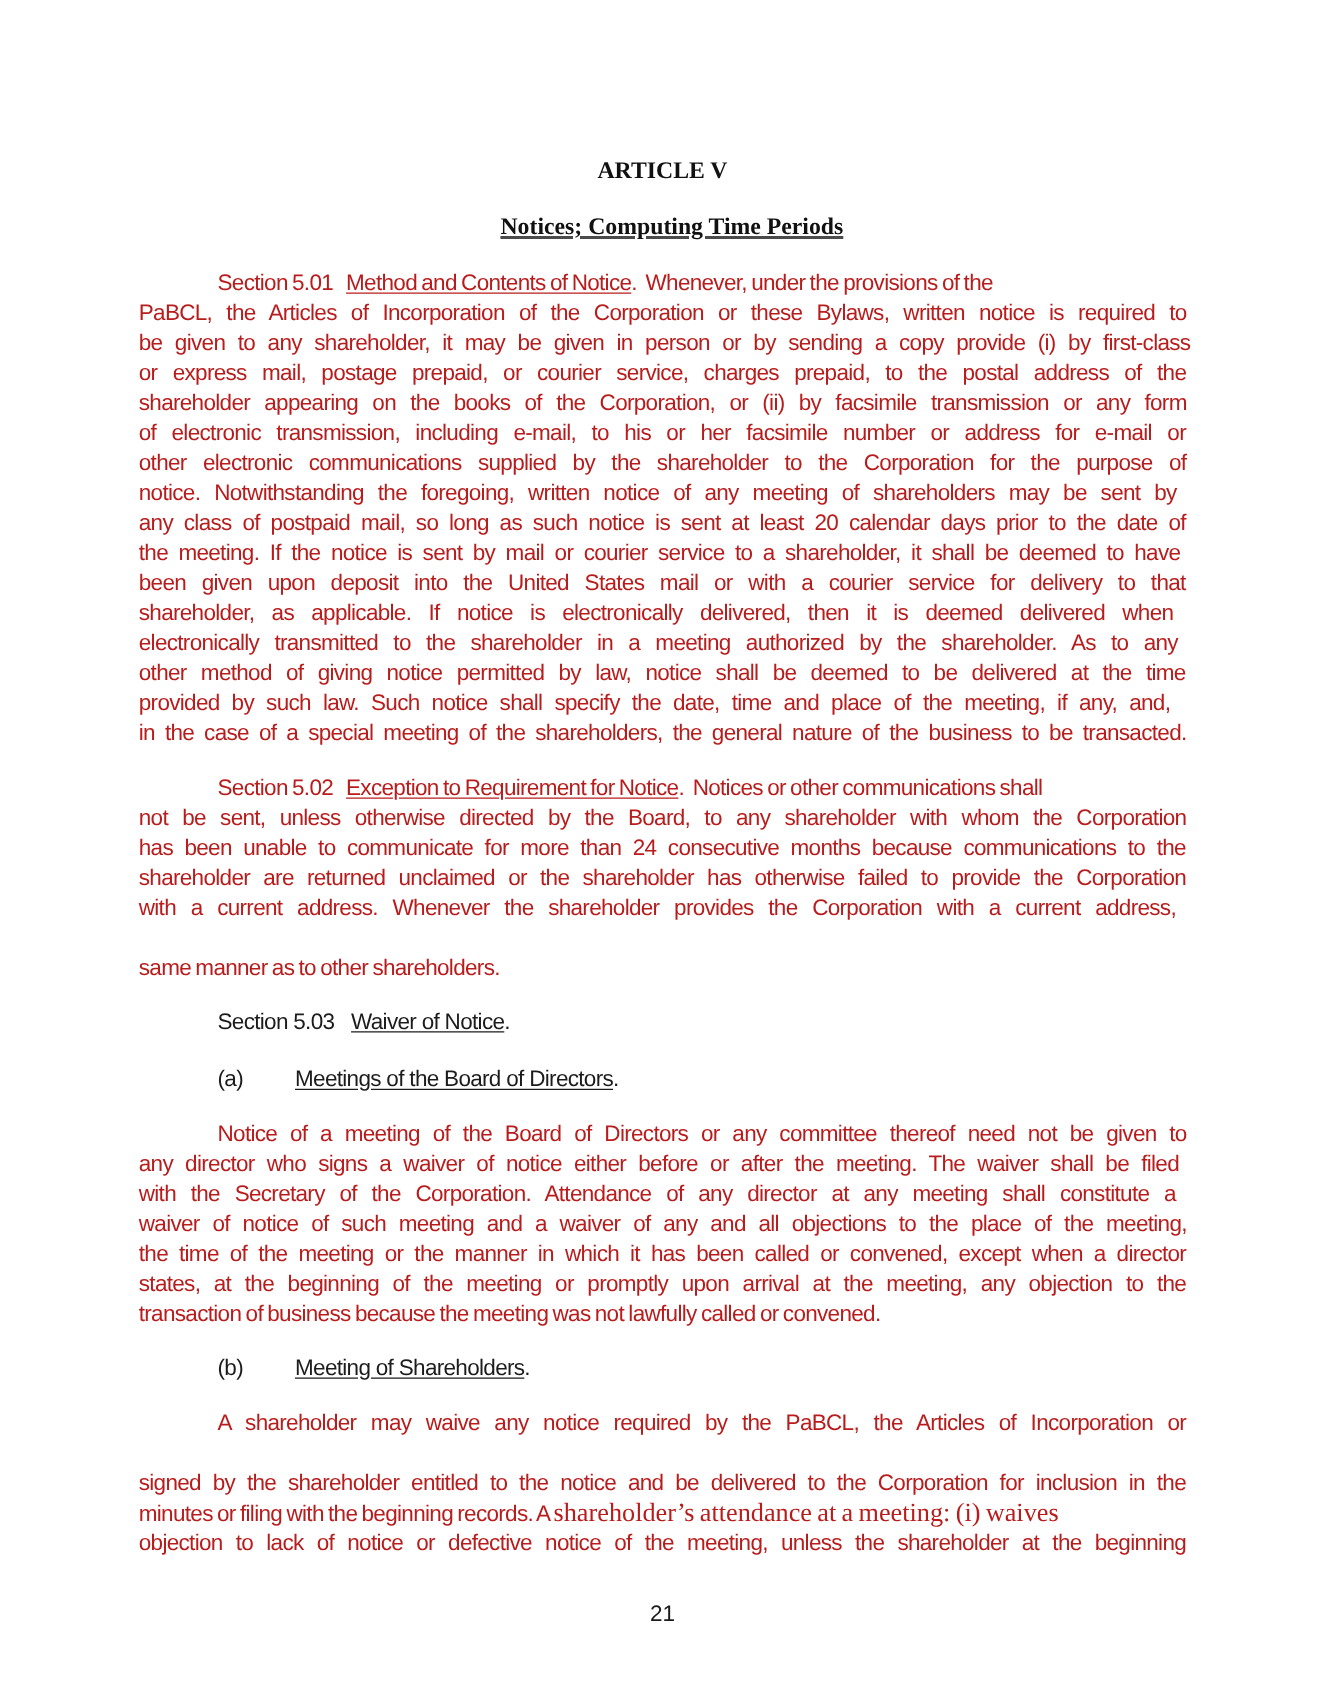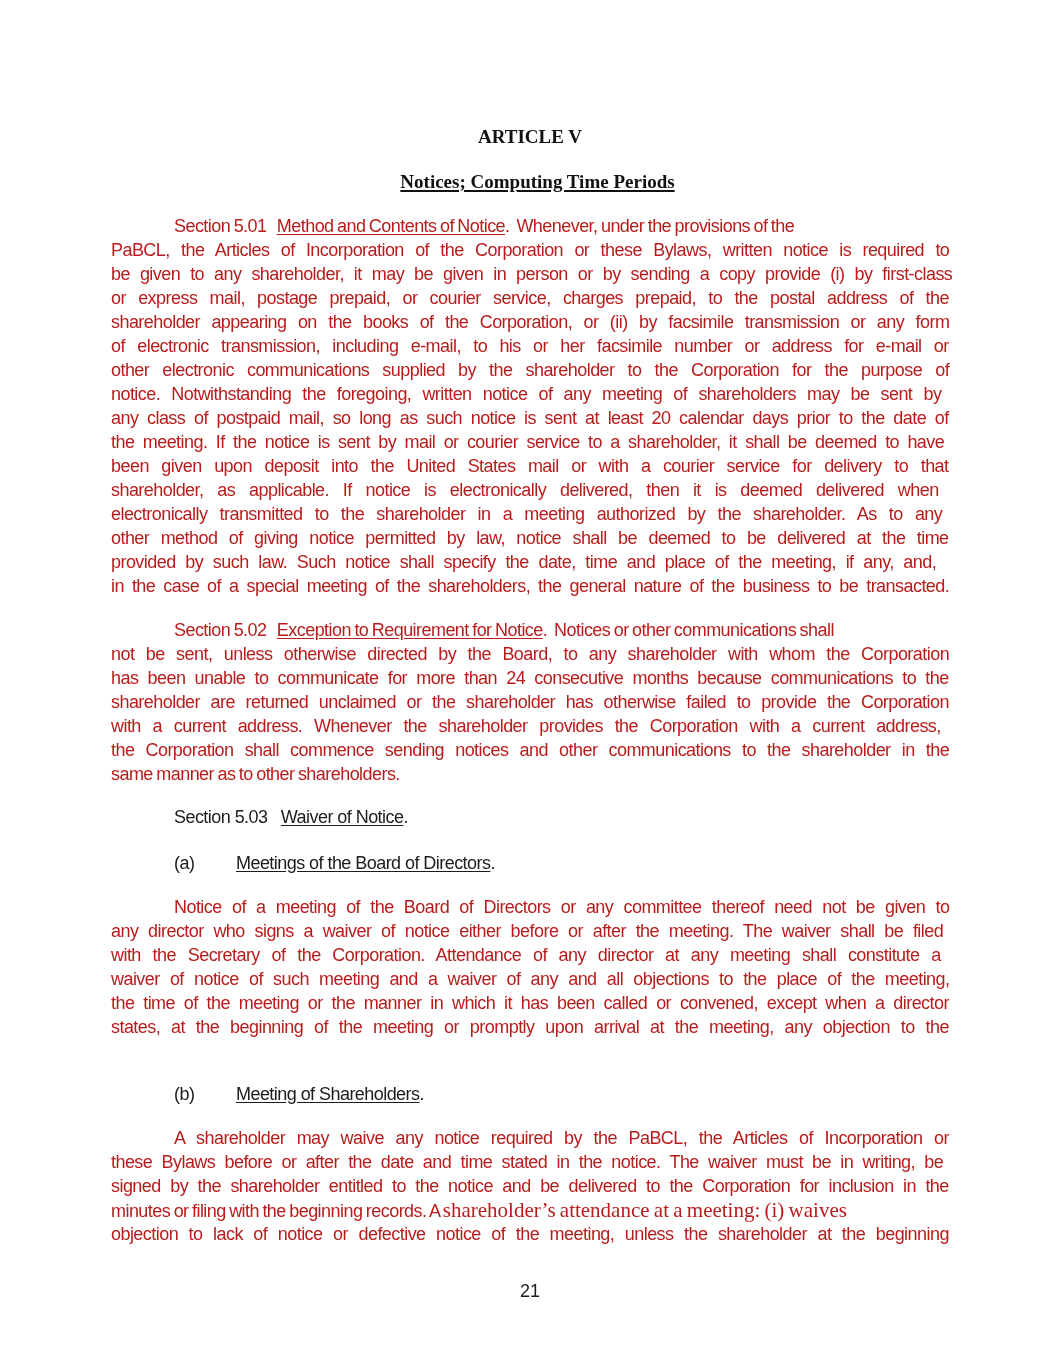--- a/index.html
+++ b/index.html
@@ -47,40 +47,39 @@
   <div class="line" style="top:551px;"><span style="display: inline-block; white-space: nowrap; word-spacing: 5.2px;">provided by such law.  Such notice shall specify the date, time and place of  the meeting, if any, and,</span></div>
   <div class="line" style="top:575px;"><span style="display: inline-block; white-space: nowrap; word-spacing: 3.55556px;">in the case of a special meeting of the shareholders, the general nature of the business to be transacted.</span></div>
 
   <div class="line ind" style="top:619px;"><span style="display: inline-block; white-space: nowrap;">
     <span>Section 5.02</span>&nbsp;&nbsp;&nbsp;<span class="u">Exception to Requirement for Notice</span>.&nbsp;&nbsp;<span>Notices or other communications shall</span>
   </span></div>
   <div class="line" style="top:643px;text-decoration:underline;"><span style="display: inline-block; white-space: nowrap; word-spacing: 6.93333px;">not be sent, unless otherwise directed by the Board, to any shareholder with whom the Corporation</span></div>
   <div class="line" style="top:667px;"><span style="display: inline-block; white-space: nowrap; word-spacing: 4.71429px;">has been unable to communicate for more than 24 consecutive months because communications to the</span></div>
   <div class="line" style="top:691px;"><span style="display: inline-block; white-space: nowrap; word-spacing: 6.15385px;">shareholder are returned unclaimed or the shareholder has otherwise failed to provide the Corporation</span></div>
   <div class="line" style="top:715px;"><span style="display: inline-block; white-space: nowrap; word-spacing: 7.28571px;">with a current address.  Whenever the shareholder provides the Corporation with a current address,</span></div>
-  <div class="line" style="top:739px;"><span style="display: inline-block; white-space: nowrap; word-spacing: 6.69231px;">the Corporation shall commence sending notices and other communications to the shareholder in the</span></div>
   <div class="line last" style="top:763px;"><span style="display: inline-block; white-space: nowrap;">same manner as to other shareholders.</span></div>
 
   <div class="hd" style="left:174px; top:806px;">
     <span>Section 5.03</span>&nbsp;&nbsp;&nbsp;<span class="u">Waiver of Notice</span>.
   </div>
 
   <div class="hd" style="left:174px; top:852px;">(a)</div>
   <div class="hd" style="left:236px; top:852px;"><span class="u">Meetings of the Board of Directors</span>.</div>
 
   <div class="line ind" style="top:896px;"><span style="display: inline-block; white-space: nowrap; word-spacing: 5.76471px;">Notice of a meeting of the Board of Directors or any committee thereof need not be given to</span></div>
   <div class="line" style="top:920px;"><span style="display: inline-block; white-space: nowrap; word-spacing: 5.26316px;">any director who signs a waiver of notice either before or after the meeting.  The waiver shall be filed</span></div>
   <div class="line" style="top:944px;"><span style="display: inline-block; white-space: nowrap; word-spacing: 7.3125px;">with the Secretary of the Corporation.  Attendance of any director at any meeting shall constitute a</span></div>
   <div class="line" style="top:968px;"><span style="display: inline-block; white-space: nowrap; word-spacing: 5.73684px;">waiver of notice of such meeting and a waiver of any and all objections to the place of the meeting,</span></div>
   <div class="line" style="top:992px;"><span style="display: inline-block; white-space: nowrap; word-spacing: 4.36842px;">the time of the meeting or the manner in which it has been called or convened, except when a director</span></div>
   <div class="line" style="top:1016px;"><span style="display: inline-block; white-space: nowrap; word-spacing: 6.41176px;">states, at the beginning of the meeting or promptly upon arrival at the meeting, any objection to the</span></div>
+  <div class="line last" style="top:1040px;"><span style="display: inline-block; white-space: nowrap;">transaction of business because the meeting was not lawfully called or convened.</span></div>
 
   <div class="hd" style="left:174px; top:1083px;">(b)</div>
   <div class="hd" style="left:236px; top:1083px;"><span class="u">Meeting of Shareholders</span>.</div>
 
   <div class="line ind" style="top:1127px;"><span style="display: inline-block; white-space: nowrap; word-spacing: 7.14286px;">A shareholder may waive any notice required by the PaBCL, the Articles of Incorporation or</span></div>
-  <div class="line" style="top:1151px;"><span style="display: inline-block; white-space: nowrap; word-spacing: 4.8px;">these Bylaws before or after the date and time stated in the notice.  The waiver must be in writing, be</span></div>
   <div class="line" style="top:1175px;"><span style="display: inline-block; white-space: nowrap; word-spacing: 5px;">signed by the shareholder entitled to the notice and be delivered to the Corporation for inclusion in the</span></div>
   <div class="line" style="top:1199px;"><span style="display: inline-block; white-space: nowrap;"><span>minutes or filing with the beginning records.  A </span><span class="serif">shareholder’s attendance at a meeting:  (i) waives</span></span></div>
   <div class="line" style="top:1223px;"><span style="display: inline-block; white-space: nowrap; word-spacing: 6.0625px;">objection to lack of notice or defective notice of the meeting, unless the shareholder at the beginning</span></div>
 
   <div class="pagenum">21</div>
 </div>
 
 </body></html>

